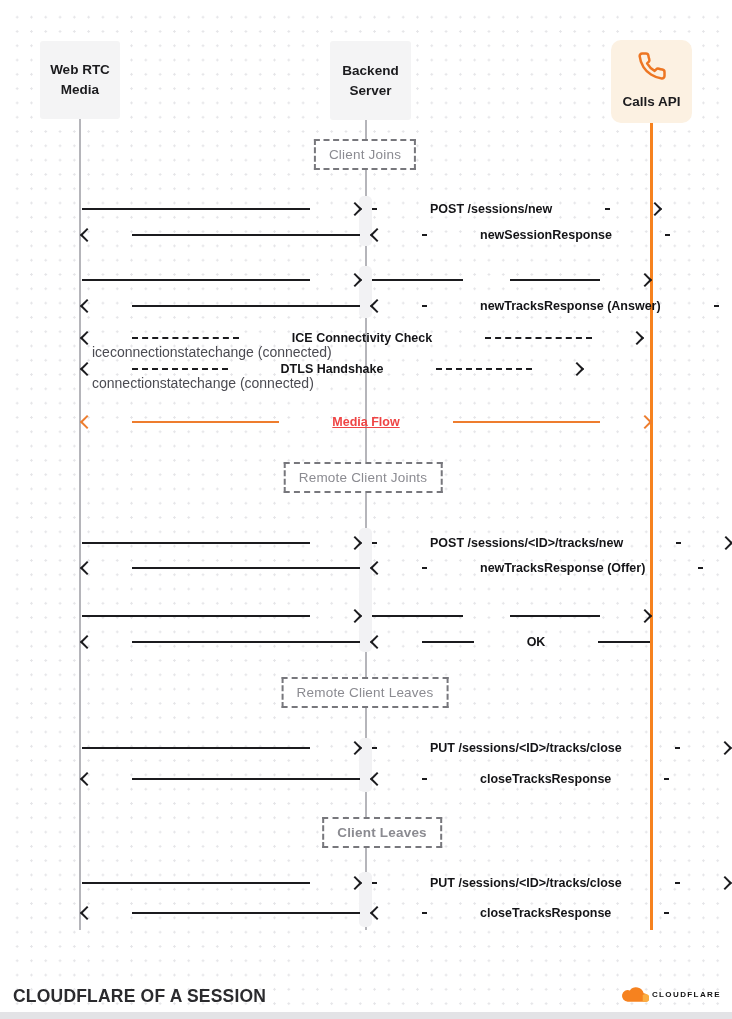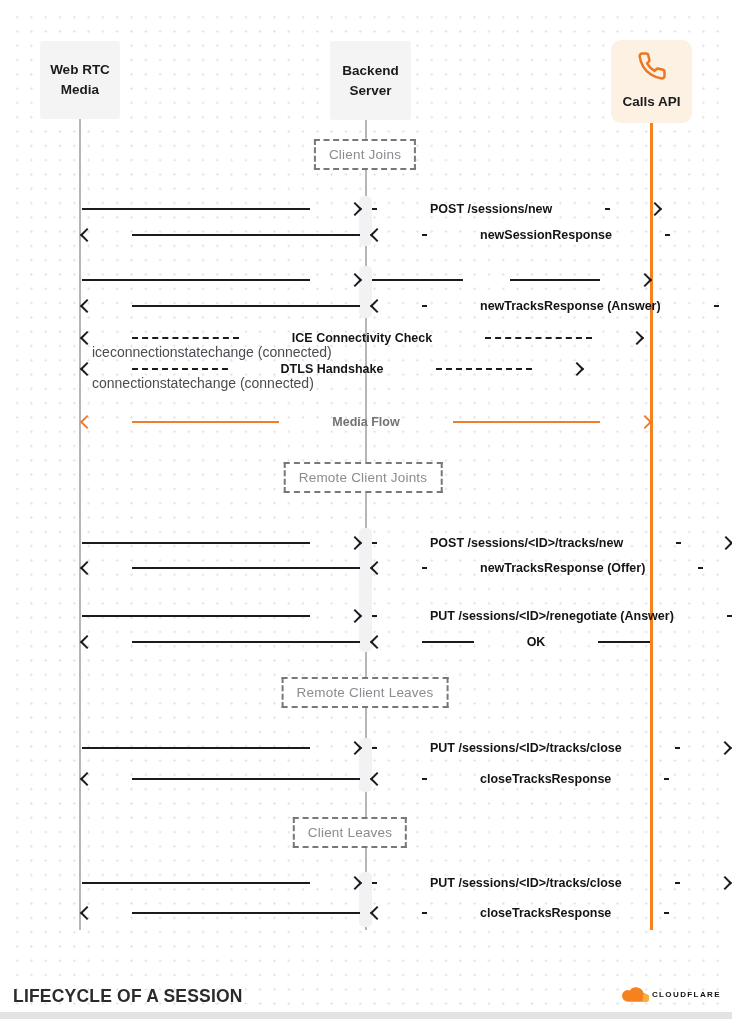--- a/index.html
+++ b/index.html
@@ -34,21 +34,21 @@
   
   .seg{position:absolute;height:18px;display:flex;align-items:center;gap:47px;}
   .ln{flex:1;height:2.2px;background:#1b1b1e;min-width:5px;}
   .ln.orange{background:#ee7d2e;height:2.5px;}
   .dash{flex:1;height:0;border-top:2.6px dashed #1b1b1e;min-width:5px;}
   .chev{width:8px;height:8px;flex:0 0 auto;}
   .chev.r{border-top:2.6px solid #1b1b1e;border-right:2.6px solid #1b1b1e;transform:rotate(45deg);margin-left:-7px;}
   .chev.l{border-top:2.6px solid #1b1b1e;border-left:2.6px solid #1b1b1e;transform:rotate(-45deg);margin-right:-7px;}
   .chev.orange{border-color:#ee7d2e;}
   .mlabel{font-weight:700;font-size:12.5px;color:#141417;padding:0 6px;white-space:nowrap;}
-  .mlabel.orange{color:#737373;}
+  .mlabel.orange{color:#ef4444;text-decoration:underline;}
   .sublabel{position:absolute;font-size:14px;color:#4b4b52;white-space:nowrap;}
 
   
   .step{
     position:absolute;transform:translateX(-50%);background:#ffffff;
     border:2px dashed #77777c;color:#8b8b91;font-size:13.5px;font-weight:500;
     padding:6px 13px;white-space:nowrap;letter-spacing:.2px;
   }
 
   
@@ -82,21 +82,21 @@
 <div class="actor calls" style="left:611px;top:40px;width:81px;height:83px;">
   <svg class="phone" viewBox="0 0 24 24" fill="none" stroke="#ed7623" stroke-width="2" stroke-linecap="round" stroke-linejoin="round">
     <path d="M22 16.92v3a2 2 0 0 1-2.18 2 19.79 19.79 0 0 1-8.63-3.07 19.5 19.5 0 0 1-6-6 19.79 19.79 0 0 1-3.07-8.67A2 2 0 0 1 4.11 2h3a2 2 0 0 1 2 1.72 12.84 12.84 0 0 0 .7 2.81 2 2 0 0 1-.45 2.11L8.09 9.91a16 16 0 0 0 6 6l1.27-1.27a2 2 0 0 1 2.11-.45 12.84 12.84 0 0 0 2.81.7A2 2 0 0 1 22 16.92z"></path>
   </svg>
   <span>Calls API</span>
 </div>
 
 <div class="step" style="left:365px;top:139px;">Client Joins</div>
 <div class="step" style="left:363px;top:462px;">Remote Client Joints</div>
 <div class="step" style="left:365px;top:677px;">Remote Client Leaves</div>
-<div class="step" style="left:350px;top:817px;">Client Leaves</div>
+<div class="step" style="left:382px;top:817px;font-weight:bold;">Client Leaves</div>
 
 <div class="seg" style="left:82px;top:200px;width:278px;">
     <div class="ln"></div>
     <div class="chev r"></div>
   </div>
 <div class="seg" style="left:372px;top:200px;width:278px;">
   <div class="ln"></div>
     <span class="mlabel">POST /sessions/new</span>
     <div class="ln"></div>
     <div class="chev r"></div>
@@ -181,21 +181,20 @@
     <div class="chev l"></div>
     <div class="ln"></div>
   </div>
 
 <div class="seg" style="left:82px;top:607px;width:278px;">
     <div class="ln"></div>
     <div class="chev r"></div>
   </div>
 <div class="seg" style="left:372px;top:607px;width:278px;">
   <div class="ln"></div>
-    <span class="mlabel">PUT /sessions/&lt;ID&gt;/renegotiate (Answer)</span>
     <div class="ln"></div>
     <div class="chev r"></div>
 </div>
 
 <div class="seg" style="left:372px;top:633px;width:278px;">
   <div class="chev l"></div>
     <div class="ln"></div>
     <span class="mlabel">OK</span>
     <div class="ln"></div>
 </div>
@@ -241,21 +240,21 @@
   <div class="chev l"></div>
     <div class="ln"></div>
     <span class="mlabel">closeTracksResponse</span>
     <div class="ln"></div>
 </div>
 <div class="seg" style="left:82px;top:904px;width:278px;">
     <div class="chev l"></div>
     <div class="ln"></div>
   </div>
 
-<div class="title">LIFECYCLE OF A SESSION</div>
+<div class="title">CLOUDFLARE OF A SESSION</div>
 <div class="logo">
   <svg width="29" height="20" viewBox="0 0 30 20">
     <path fill="#F6821F" d="M8 18 a6 6 0 1 1 2.2-11.6 A8 8 0 0 1 24.5 9.3 a5 5 0 0 1 3 8.7 z"></path>
     <path fill="#FBAD41" d="M23.5 18 h5 a4.2 4.2 0 0 0-1.8-7.9 a6.5 6.5 0 0 0-3.2 1 z"></path>
   </svg>
   <span class="word">CLOUDFLARE</span>
 </div>
 
 <div class="bottom-strip"></div>
 

